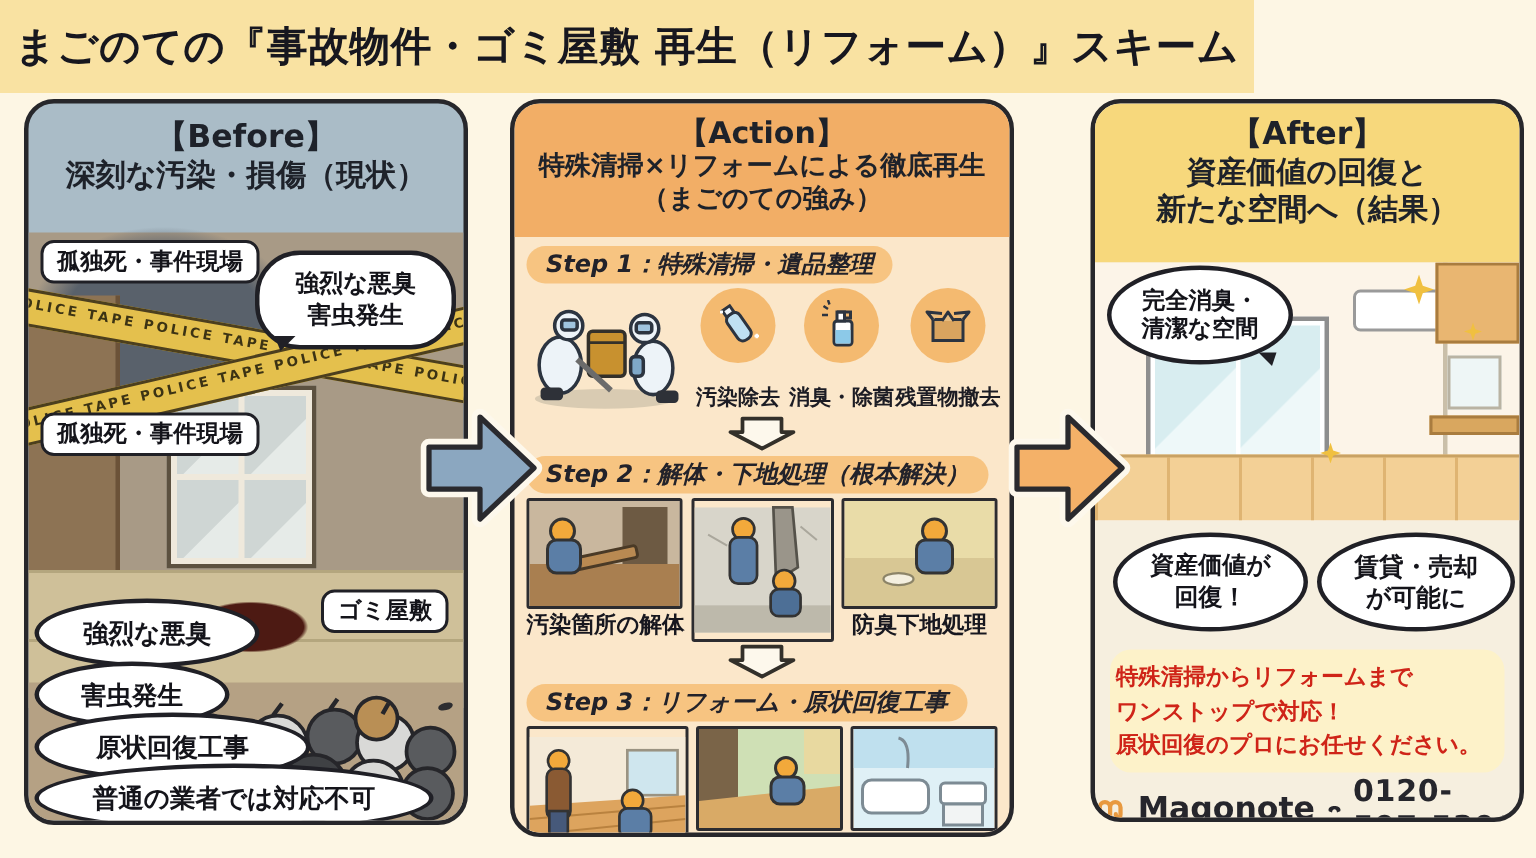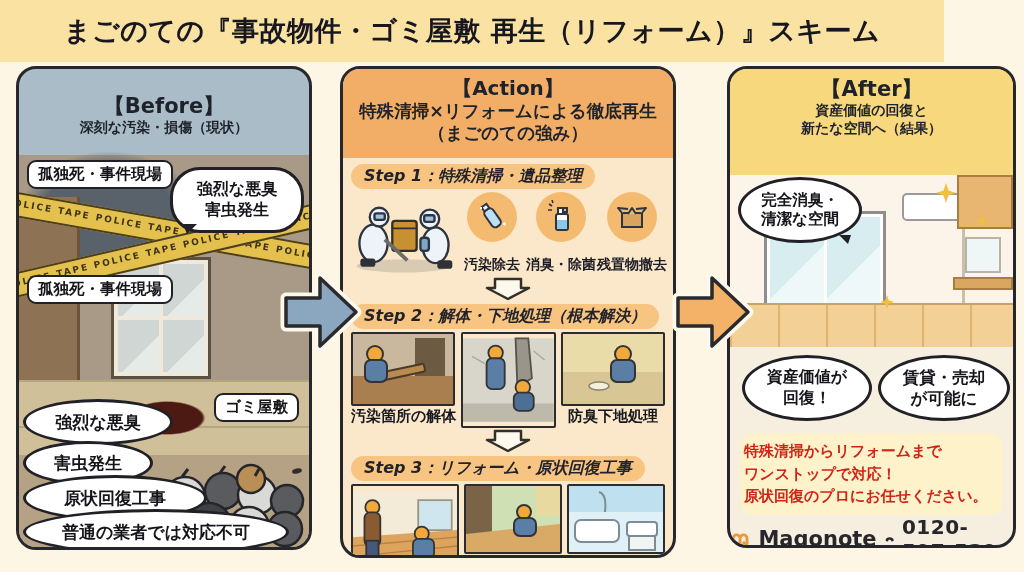--- a/index.html
+++ b/index.html
@@ -1,33 +1,33 @@
 <!DOCTYPE html>
 <html><head>
 <meta charset="utf-8">
 <style>
   html,body{margin:0;padding:0;}
   body{width:1024px;height:572px;overflow:hidden;
        font-family:"DejaVu Sans","Liberation Sans",sans-serif;}
   .stage{position:relative;width:1024px;height:572px;background:#fdf6e4;}
 
   
-  .titlebar{position:absolute;left:0;top:0;width:944px;height:62px;background:#f9e2a2;
+  .titlebar{position:absolute;left:0;top:0;width:836px;height:62px;background:#f9e2a2;
             display:flex;align-items:center;justify-content:center;}
   .titlebar .t{font-size:27px;font-weight:800;color:#17171f;letter-spacing:.5px;white-space:nowrap;}
 
   
   .panel{position:absolute;top:66px;border:3px solid #27272b;border-radius:20px;overflow:hidden;box-sizing:border-box;}
   .ptitle{text-align:center;font-weight:800;color:#1e222a;line-height:1.25;}
   .tag{font-size:21px;}
-  .sub{font-size:14px;}
+  .sub{font-size:20px;}
 
   
   #before{left:16px;width:296px;height:484px;background:#aabcc7;}
-  #before .ptitle{padding-top:24px;}
+  #before .ptitle{padding-top:9px;}
   .b-illus{position:absolute;left:0;top:86px;right:0;bottom:0;background:#a89a86;}
   .b-stain{position:absolute;left:-30px;top:-25px;width:240px;height:170px;
            background:radial-gradient(closest-side,#59616b 55%,rgba(89,97,107,0) 75%);}
   .b-door{position:absolute;left:0;top:42px;width:58px;height:190px;background:#8d7354;border-right:3px solid #6b5238;}
   .b-window{position:absolute;left:92px;top:102px;width:100px;height:122px;background:#efe9dc;border:3px solid#5c5140;
             display:grid;grid-template-columns:1fr 1fr;grid-template-rows:1fr 1fr;gap:4px;padding:4px;box-sizing:border-box;}
   .b-window span{background:linear-gradient(135deg,#cfd6d4 60%,#e6ebe8 61%);display:block;}
   .b-floor{position:absolute;left:0;top:225px;right:0;height:92px;background:#cfc099;
            background-image:linear-gradient(#b4a67e 2px,transparent 2px);background-size:100% 46px;}
   .b-dirt{position:absolute;left:0;top:300px;right:0;bottom:0;background:#b5a184;}

